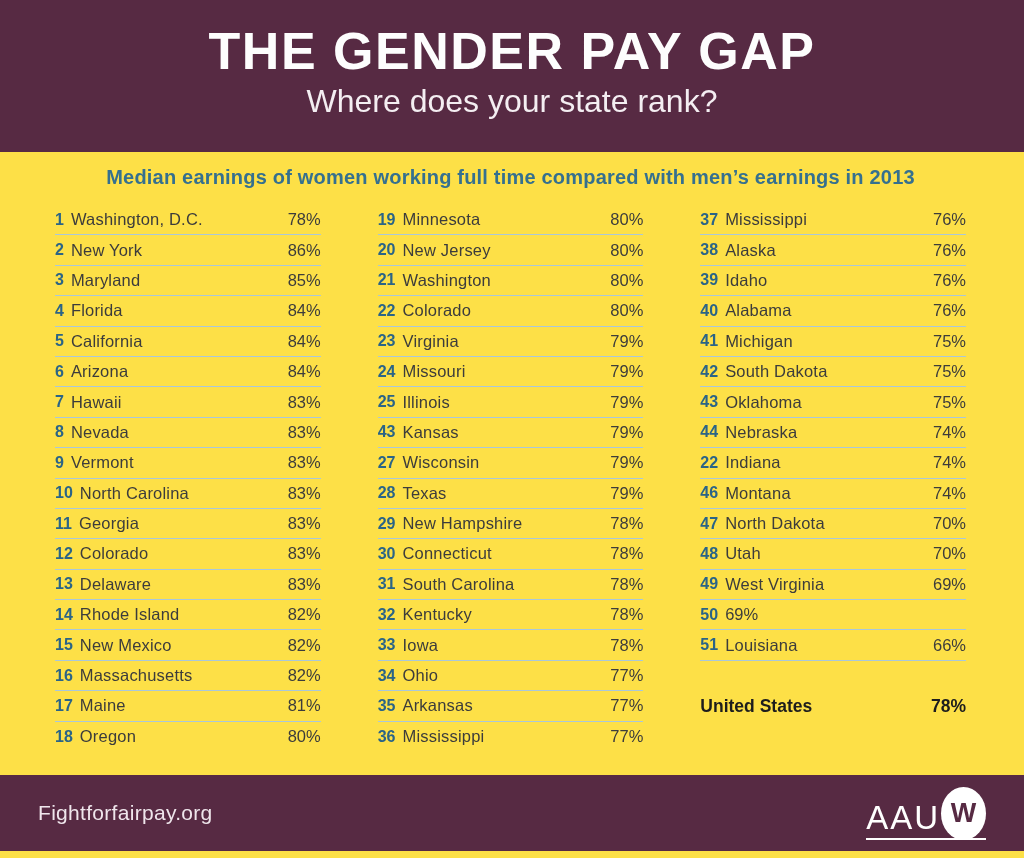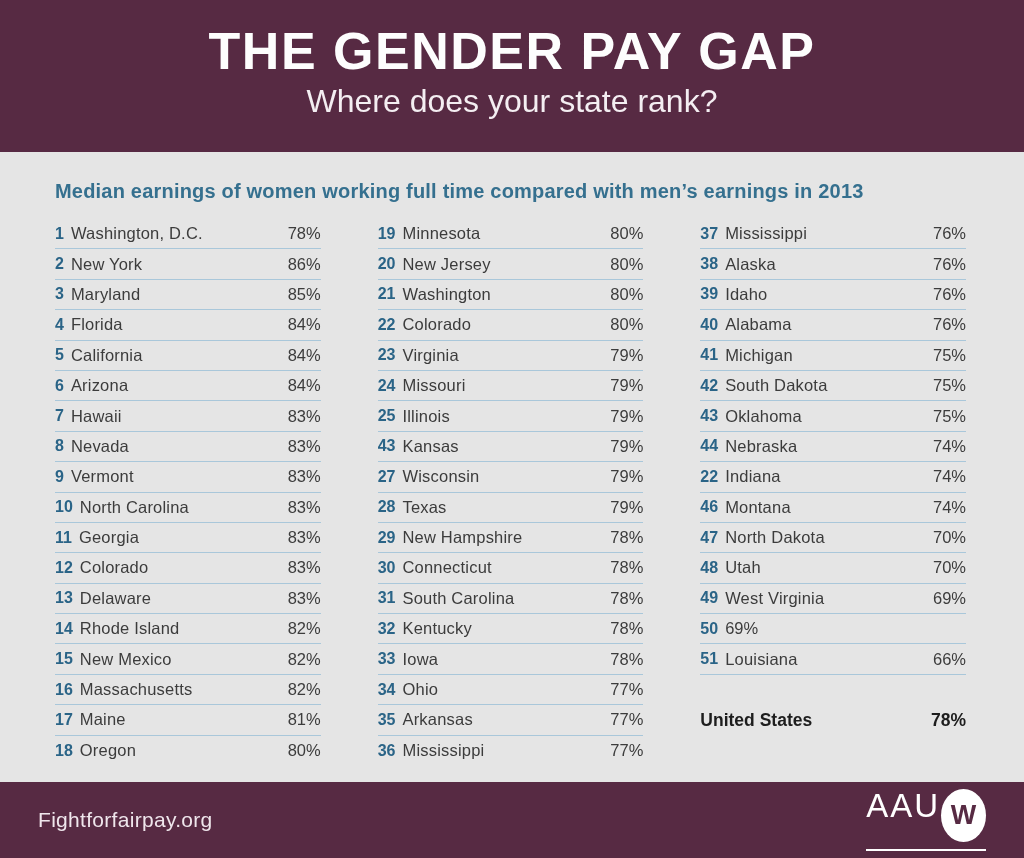--- a/index.html
+++ b/index.html
@@ -1,39 +1,39 @@
 <!DOCTYPE html>
 <html><head>
 <meta charset="utf-8">
 <style>
   html,body { margin:0; padding:0; background:#fff; }
   .page {
     width:1024px; height:858px; margin:0 auto; position:relative;
-    background:#e5e5e5; overflow:hidden;
+    background:#fde047; overflow:hidden;
     font-family:"Liberation Sans","DejaVu Sans",sans-serif;
   }
 
   
   .hdr {
     height:152px; background:#572a43; color:#fff; text-align:center;
     box-sizing:border-box; padding-top:22px;
   }
   .hdr h1 {
     margin:0; font-size:52px; line-height:58px; font-weight:700;
     letter-spacing:1.5px; color:#fdfdfd;
   }
   .hdr h2 {
     margin:3px 0 0; font-size:32px; line-height:36px; font-weight:400;
     color:#f4eef2;
   }
 
   
   .main { box-sizing:border-box; padding:0 58px 0 55px; }
   .caption {
-    margin:28px 0 16px; 
+    margin:14px 0 16px; text-align:center;
     color:#35708f; font-size:20px; font-weight:700; letter-spacing:0.2px;
   }
   .cols { display:flex; gap:57px; }
   .col { flex:1; min-width:0; }
 
   .row {
     display:flex; align-items:center; height:30.4px; box-sizing:border-box;
     border-bottom:1px solid #a9c7da;
   }
   .col .row:last-child { border-bottom:none; }
@@ -42,26 +42,26 @@
   .pct { color:#3c3c3c; font-size:16.5px; white-space:nowrap; }
 
   .summary-row {
     display:flex; align-items:center; margin-top:31px; height:30px;
     font-weight:700; color:#1d1d1d; font-size:17.5px;
   }
   .summary-row .label { flex:1; }
 
   
   .ftr {
-    position:absolute; left:0; right:0; bottom:0; height:76px;
+    position:absolute; left:0; right:0; bottom:7px; height:76px;
     background:#572a43; display:flex; align-items:center;
     justify-content:space-between; box-sizing:border-box; padding:0 38px;
   }
   .site { color:#efe6ec; font-size:21px; font-weight:400; letter-spacing:0.3px; }
-  .logo { display:flex; border-bottom:2px solid #ffffff; padding-bottom:12px; }
+  .logo { display:flex; align-items:flex-end; border-bottom:2px solid #ffffff; padding-bottom:3px; }
   .logo .letters { color:#ffffff; font-size:33px; font-weight:400; letter-spacing:2px; line-height:34px; }
   .logo .w-oval {
     width:45px; height:53px; background:#ffffff; border-radius:50%;
     display:flex; align-items:center; justify-content:center;
     margin-left:1px; margin-bottom:-5px;
   }
   .logo .w-oval span { color:#572a43; font-size:27px; font-weight:700; line-height:27px; }
 </style>
 </head>
 <body>

